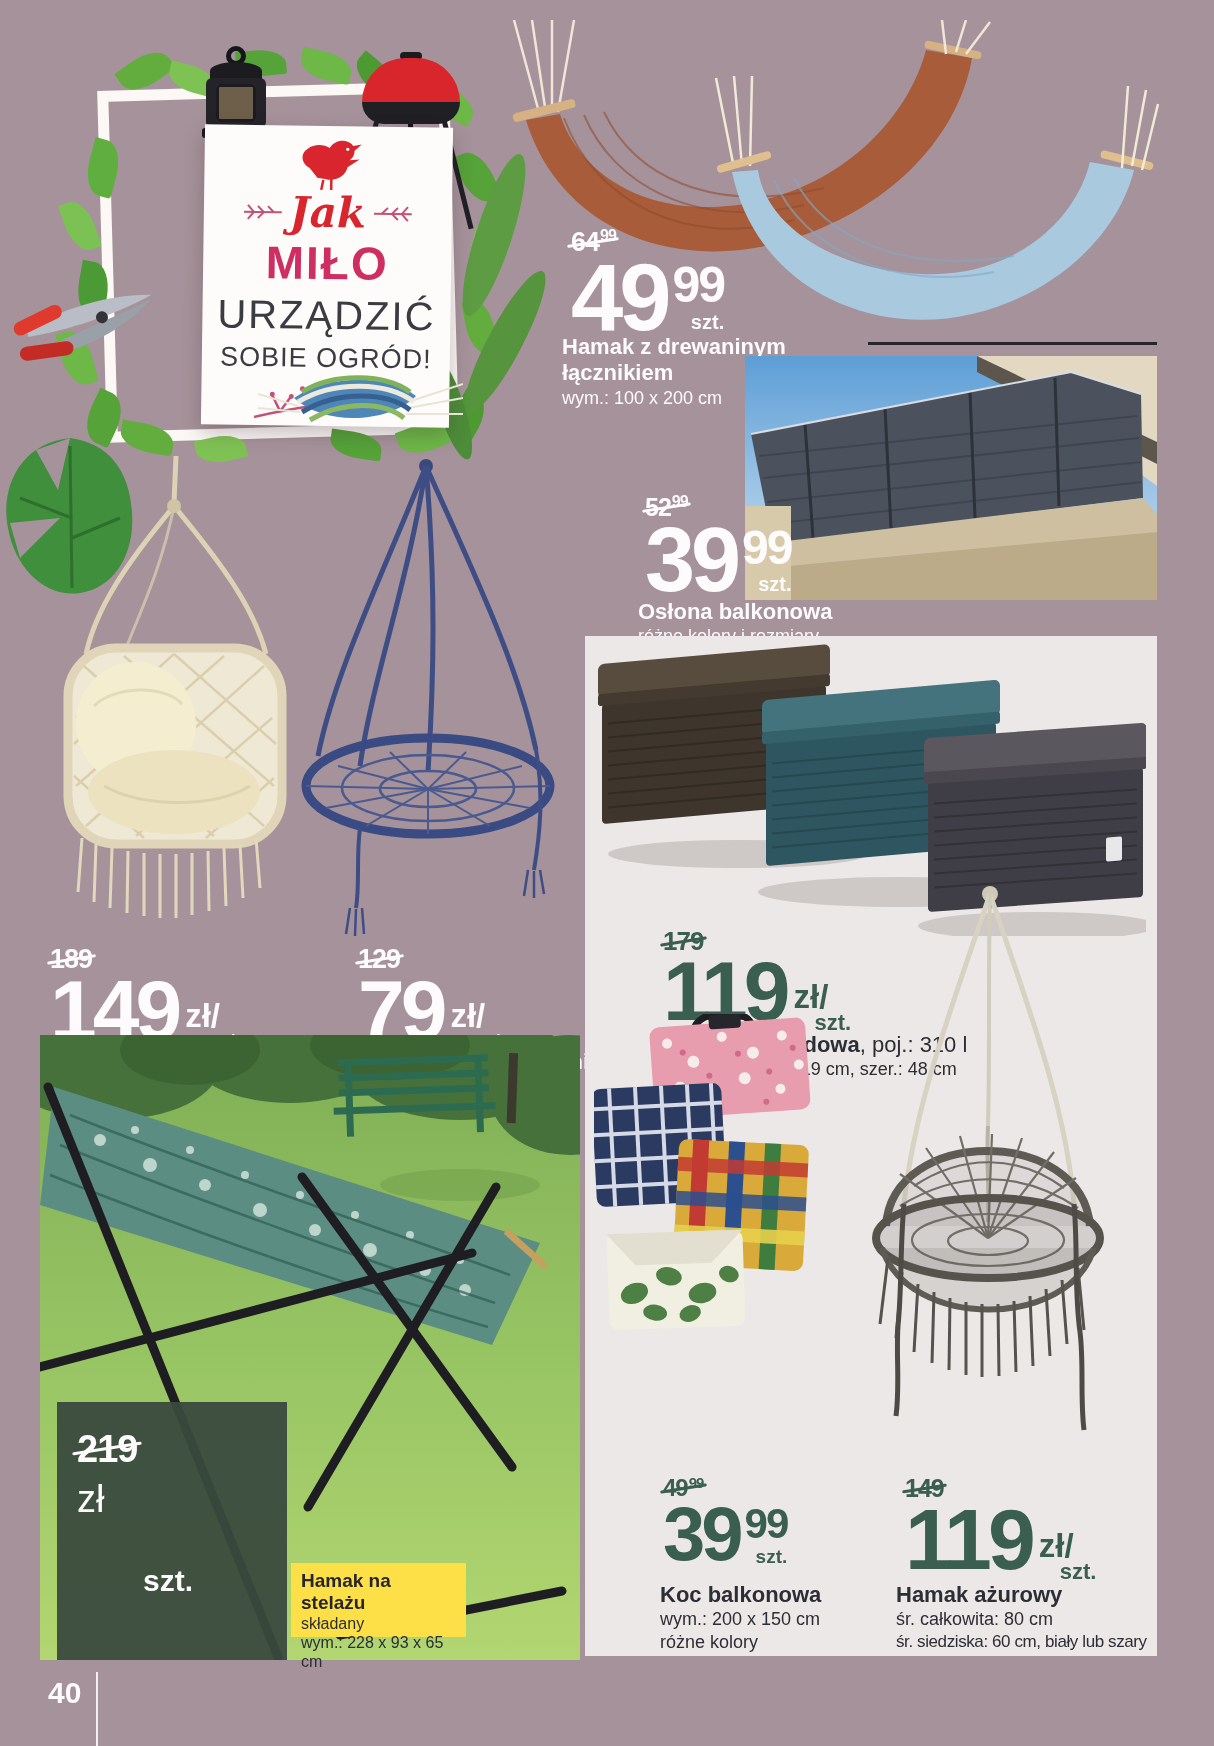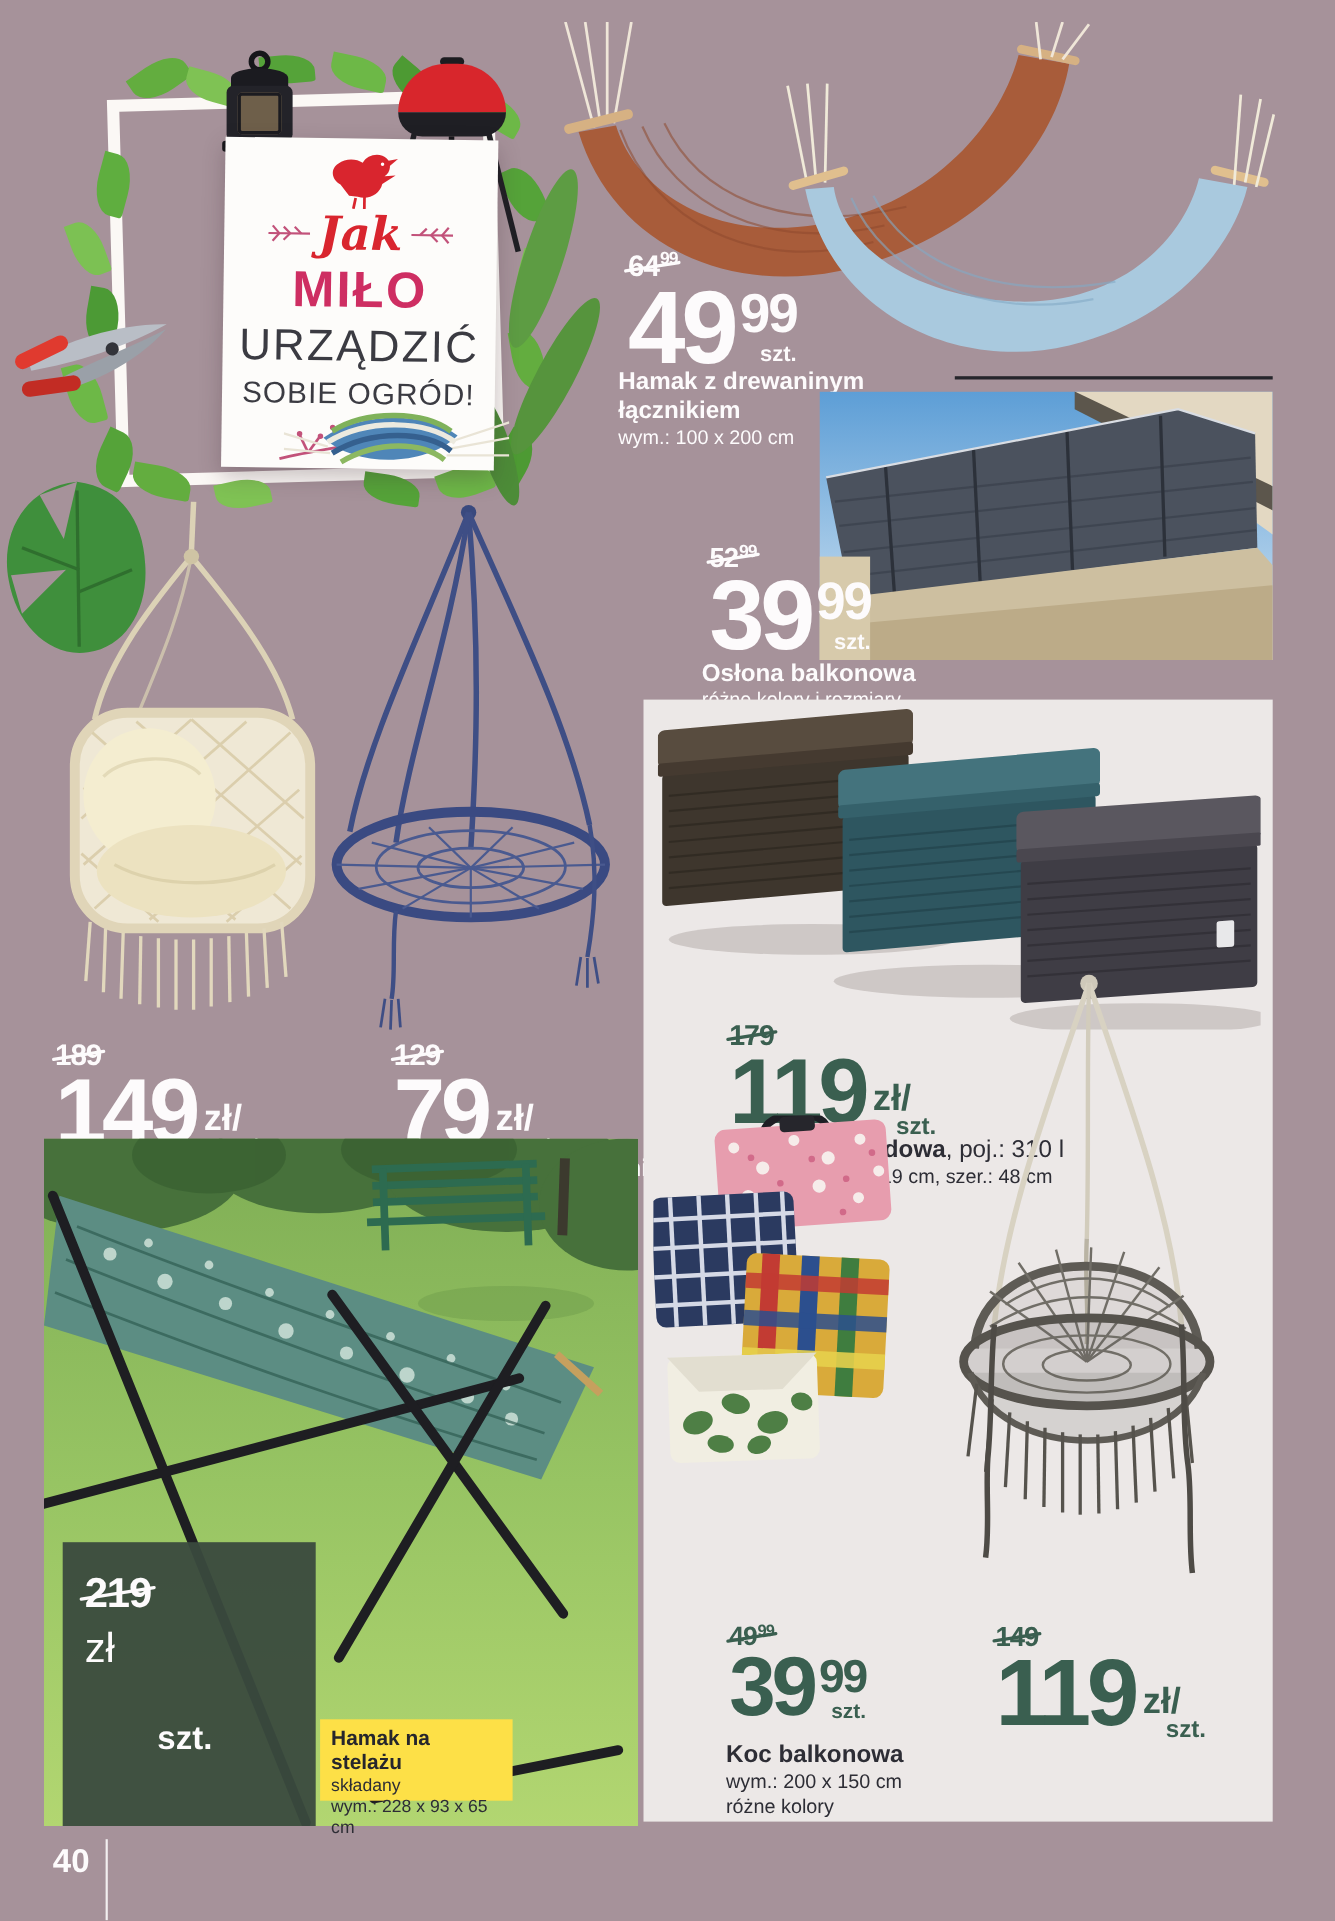--- a/index.html
+++ b/index.html
@@ -589,20 +589,25 @@
   <div class="abs green-t" style="left:905px;top:1476px">
     <div class="op"><span class="om" style="font-size:25px">149</span></div>
     <div class="pb">
       <span class="n" style="font-size:86px">119</span>
       <span class="frac" style="margin-top:24px">
           <span class="z">zł/</span>
           <span class="s">szt.</span>
         </span>
     </div>
   </div>
+  <div class="abs dark-t" style="left:896px;top:1582px;width:260px">
+    <div class="pname">Hamak ażurowy</div>
+    <div class="pdesc">śr. całkowita: 80 cm</div>
+    <div class="pdesc tight">śr. siedziska: 60 cm, biały lub szary</div>
+  </div>
 
   <div class="abs" style="left:40px;top:1035px;width:540px;height:625px;overflow:hidden">
     <svg width="540" height="625" viewBox="0 0 540 625">
       <defs>
           <linearGradient id="grass" x1="0" y1="0" x2="0" y2="1">
             <stop offset="0" stop-color="#7fae55"></stop>
             <stop offset=".5" stop-color="#97c463"></stop>
             <stop offset="1" stop-color="#b2d671"></stop>
           </linearGradient>
         </defs>

